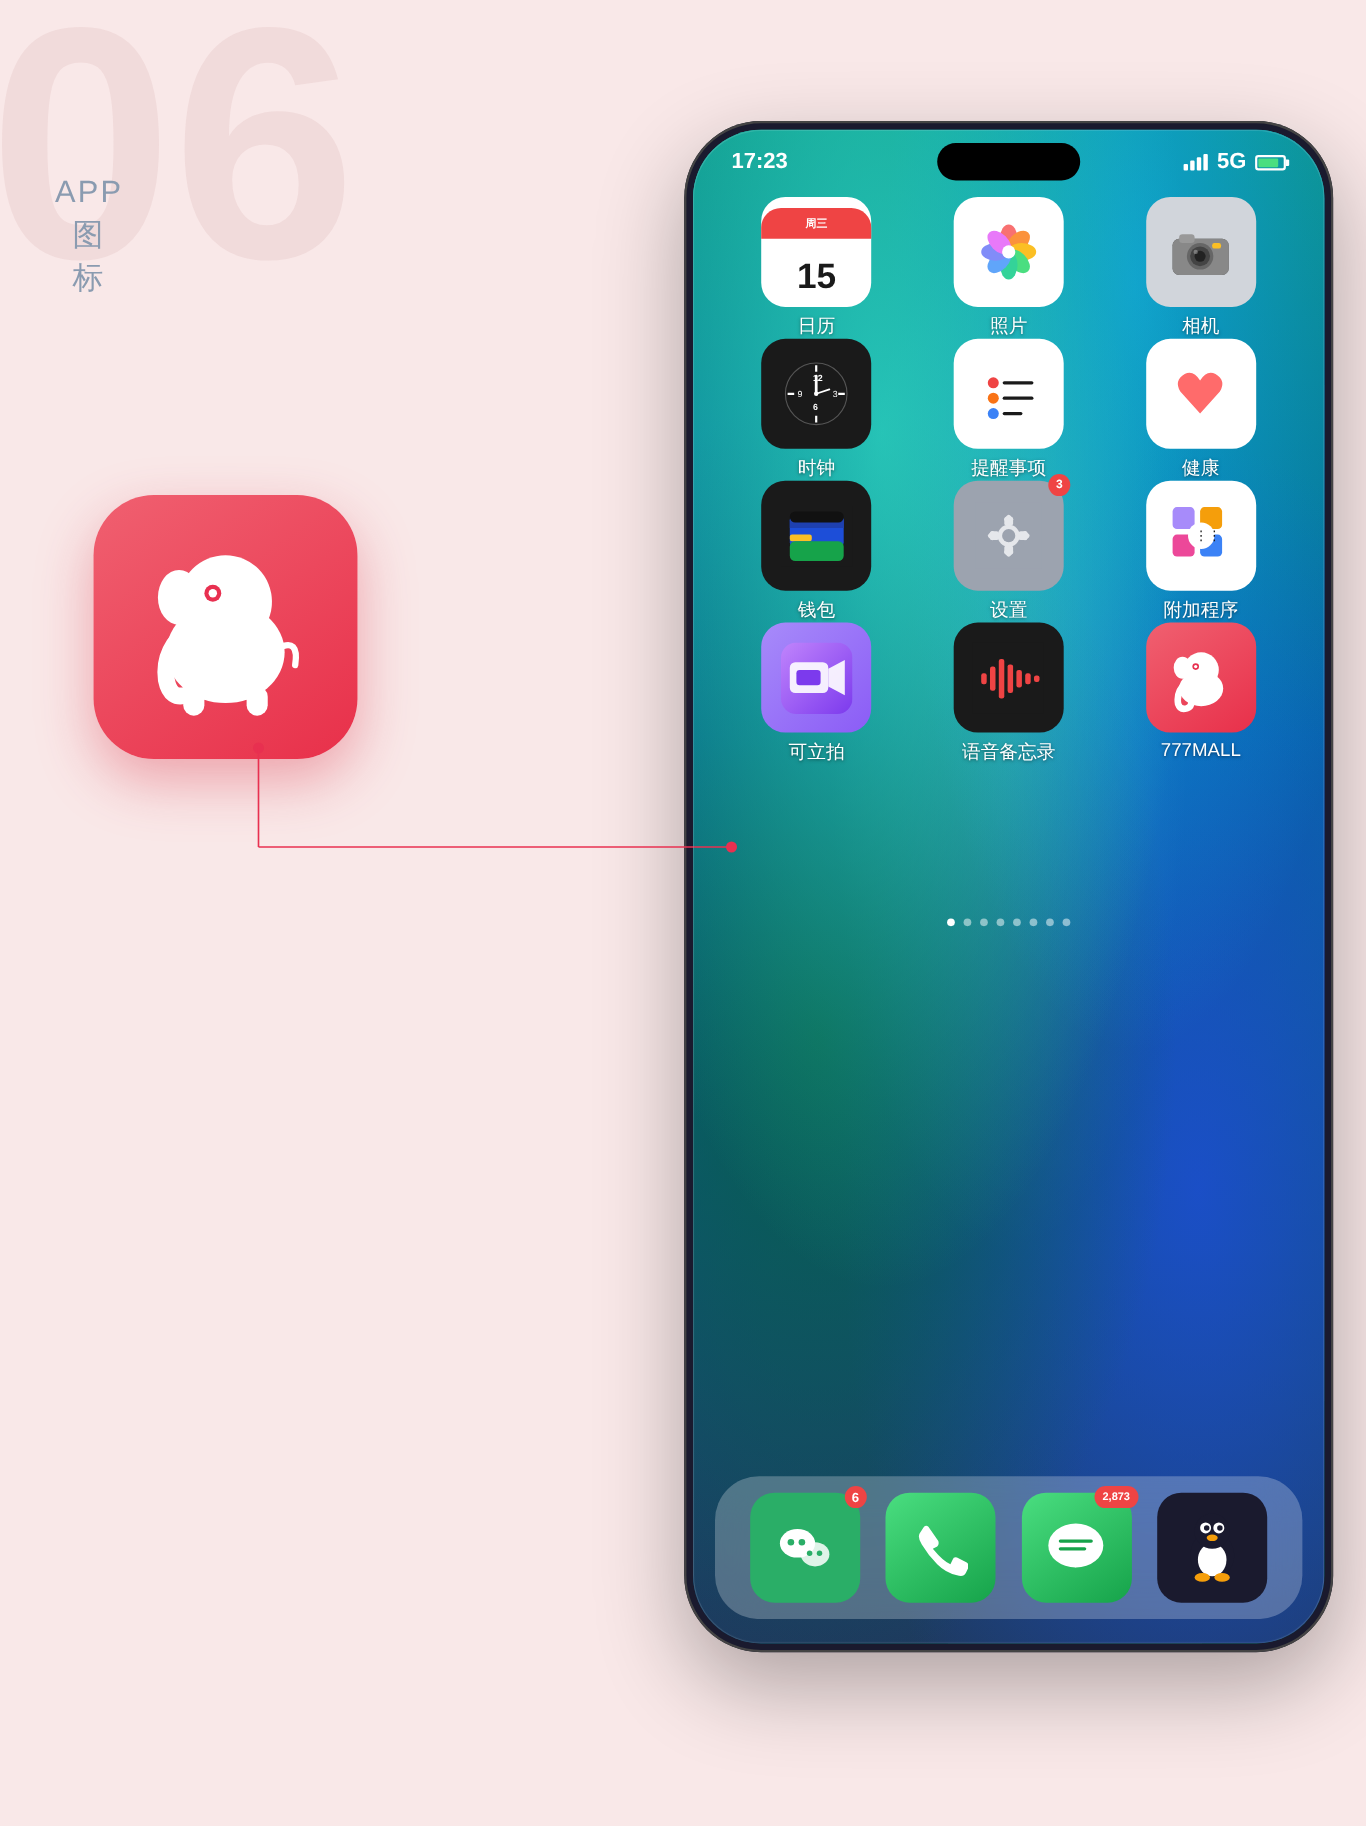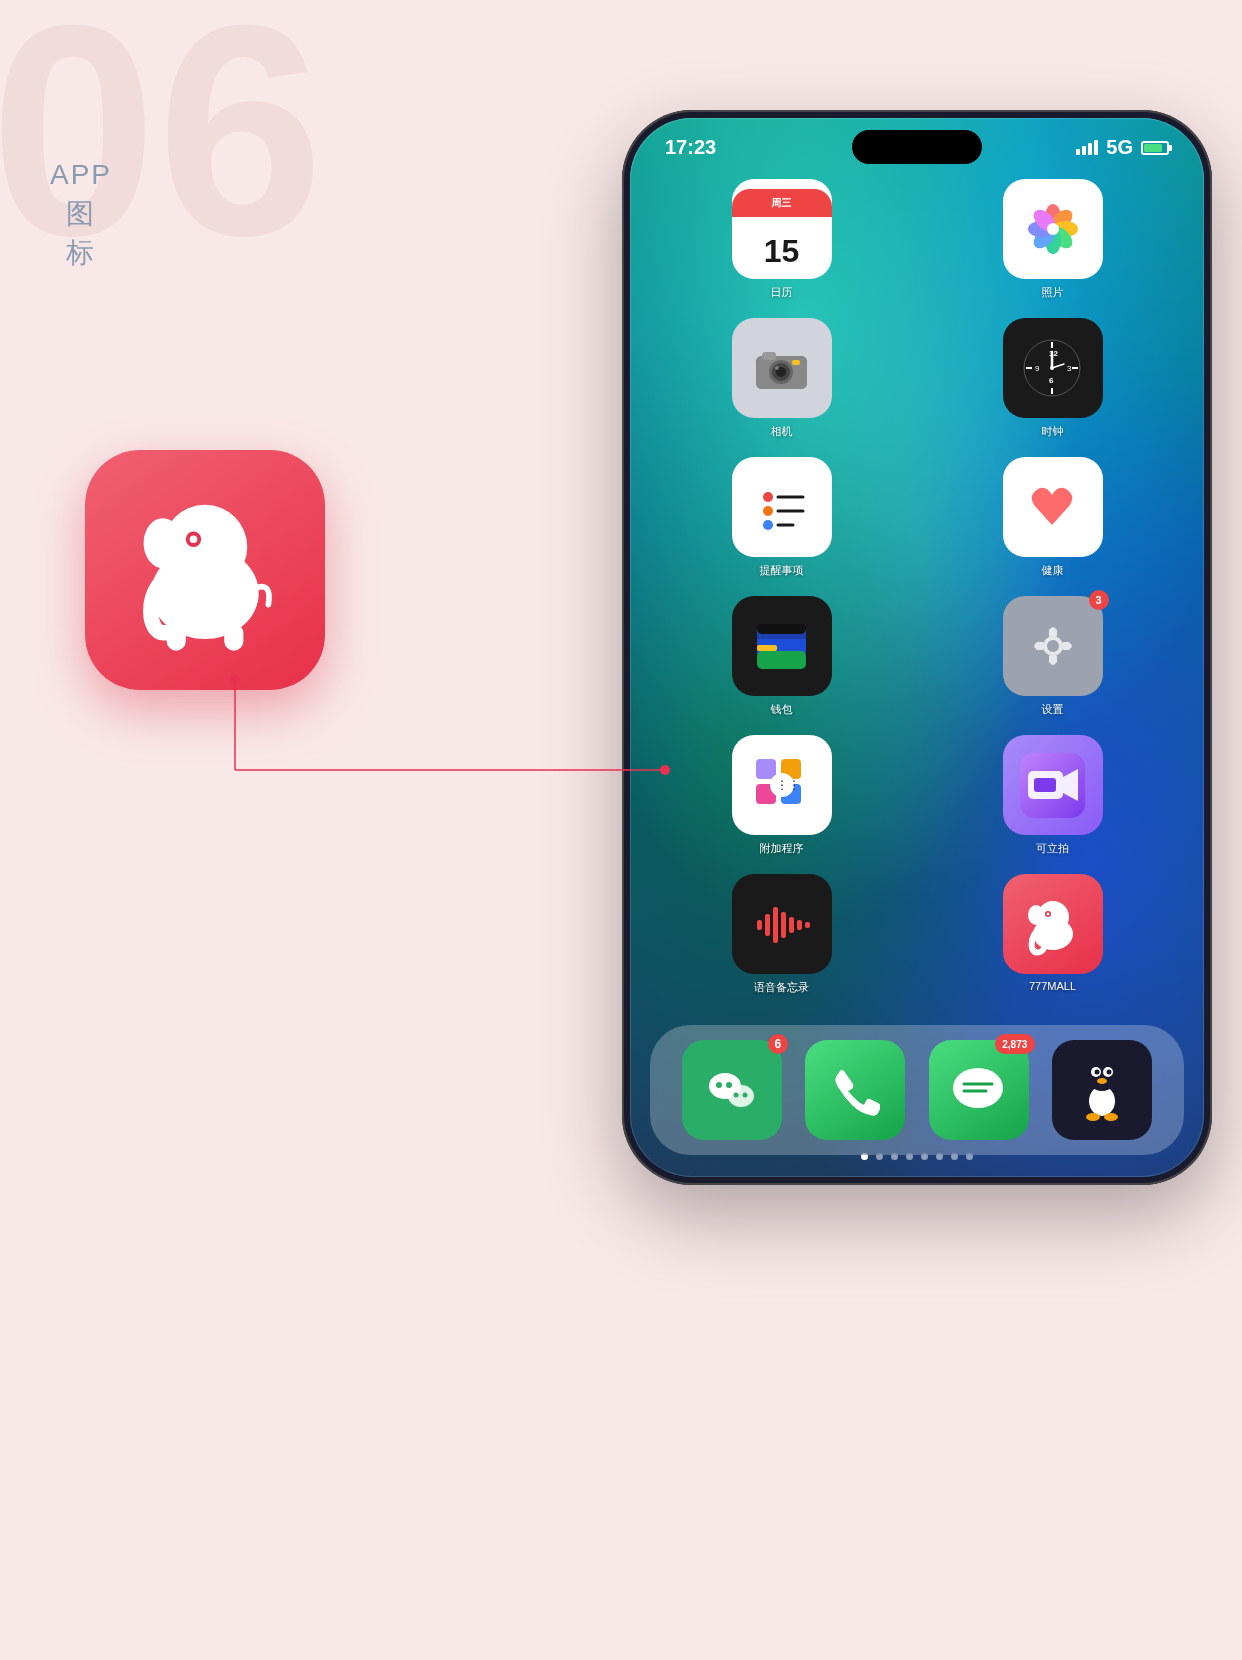--- a/index.html
+++ b/index.html
@@ -53,21 +53,21 @@
       justify-content: center;
       box-shadow: 0 20px 50px rgba(220, 60, 80, 0.4);
     }
 
     
     .phone-container {
       position: absolute;
       top: 110px;
       right: 30px;
       width: 590px;
-      height: 1075px;
+      height: 1392px;
     }
 
     .phone-frame {
       width: 100%;
       height: 100%;
       background: #1a1a2e;
       border-radius: 70px;
       position: relative;
       box-shadow: 0 30px 80px rgba(0,0,0,0.3), inset 0 0 0 2px #444;
       overflow: hidden;
@@ -143,22 +143,21 @@
       height: 100%; width: 80%;
       background: #4ade80;
       border-radius: 1px;
     }
 
     
     .app-grid {
       position: relative;
       z-index: 10;
       display: grid;
-      grid-template-columns: repeat(2, 1fr);
-      gap: 18px;
+      grid-template-columns: repeat(3, 1fr);
       padding: 15px 25px;
     }
 
     .app-item {
       display: flex;
       flex-direction: column;
       align-items: center;
       gap: 6px;
       cursor: pointer;
     }
@@ -169,21 +168,21 @@
       border-radius: 22px;
       display: flex;
       align-items: center;
       justify-content: center;
       position: relative;
       font-size: 38px;
     }
 
     .app-label {
       color: white;
-      font-size: 11px;
+      font-size: 17px;
       text-align: center;
       text-shadow: 0 1px 3px rgba(0,0,0,0.5);
       white-space: nowrap;
     }
 
     .badge {
       position: absolute;
       top: -6px;
       right: -6px;
       background: #ef4444;

